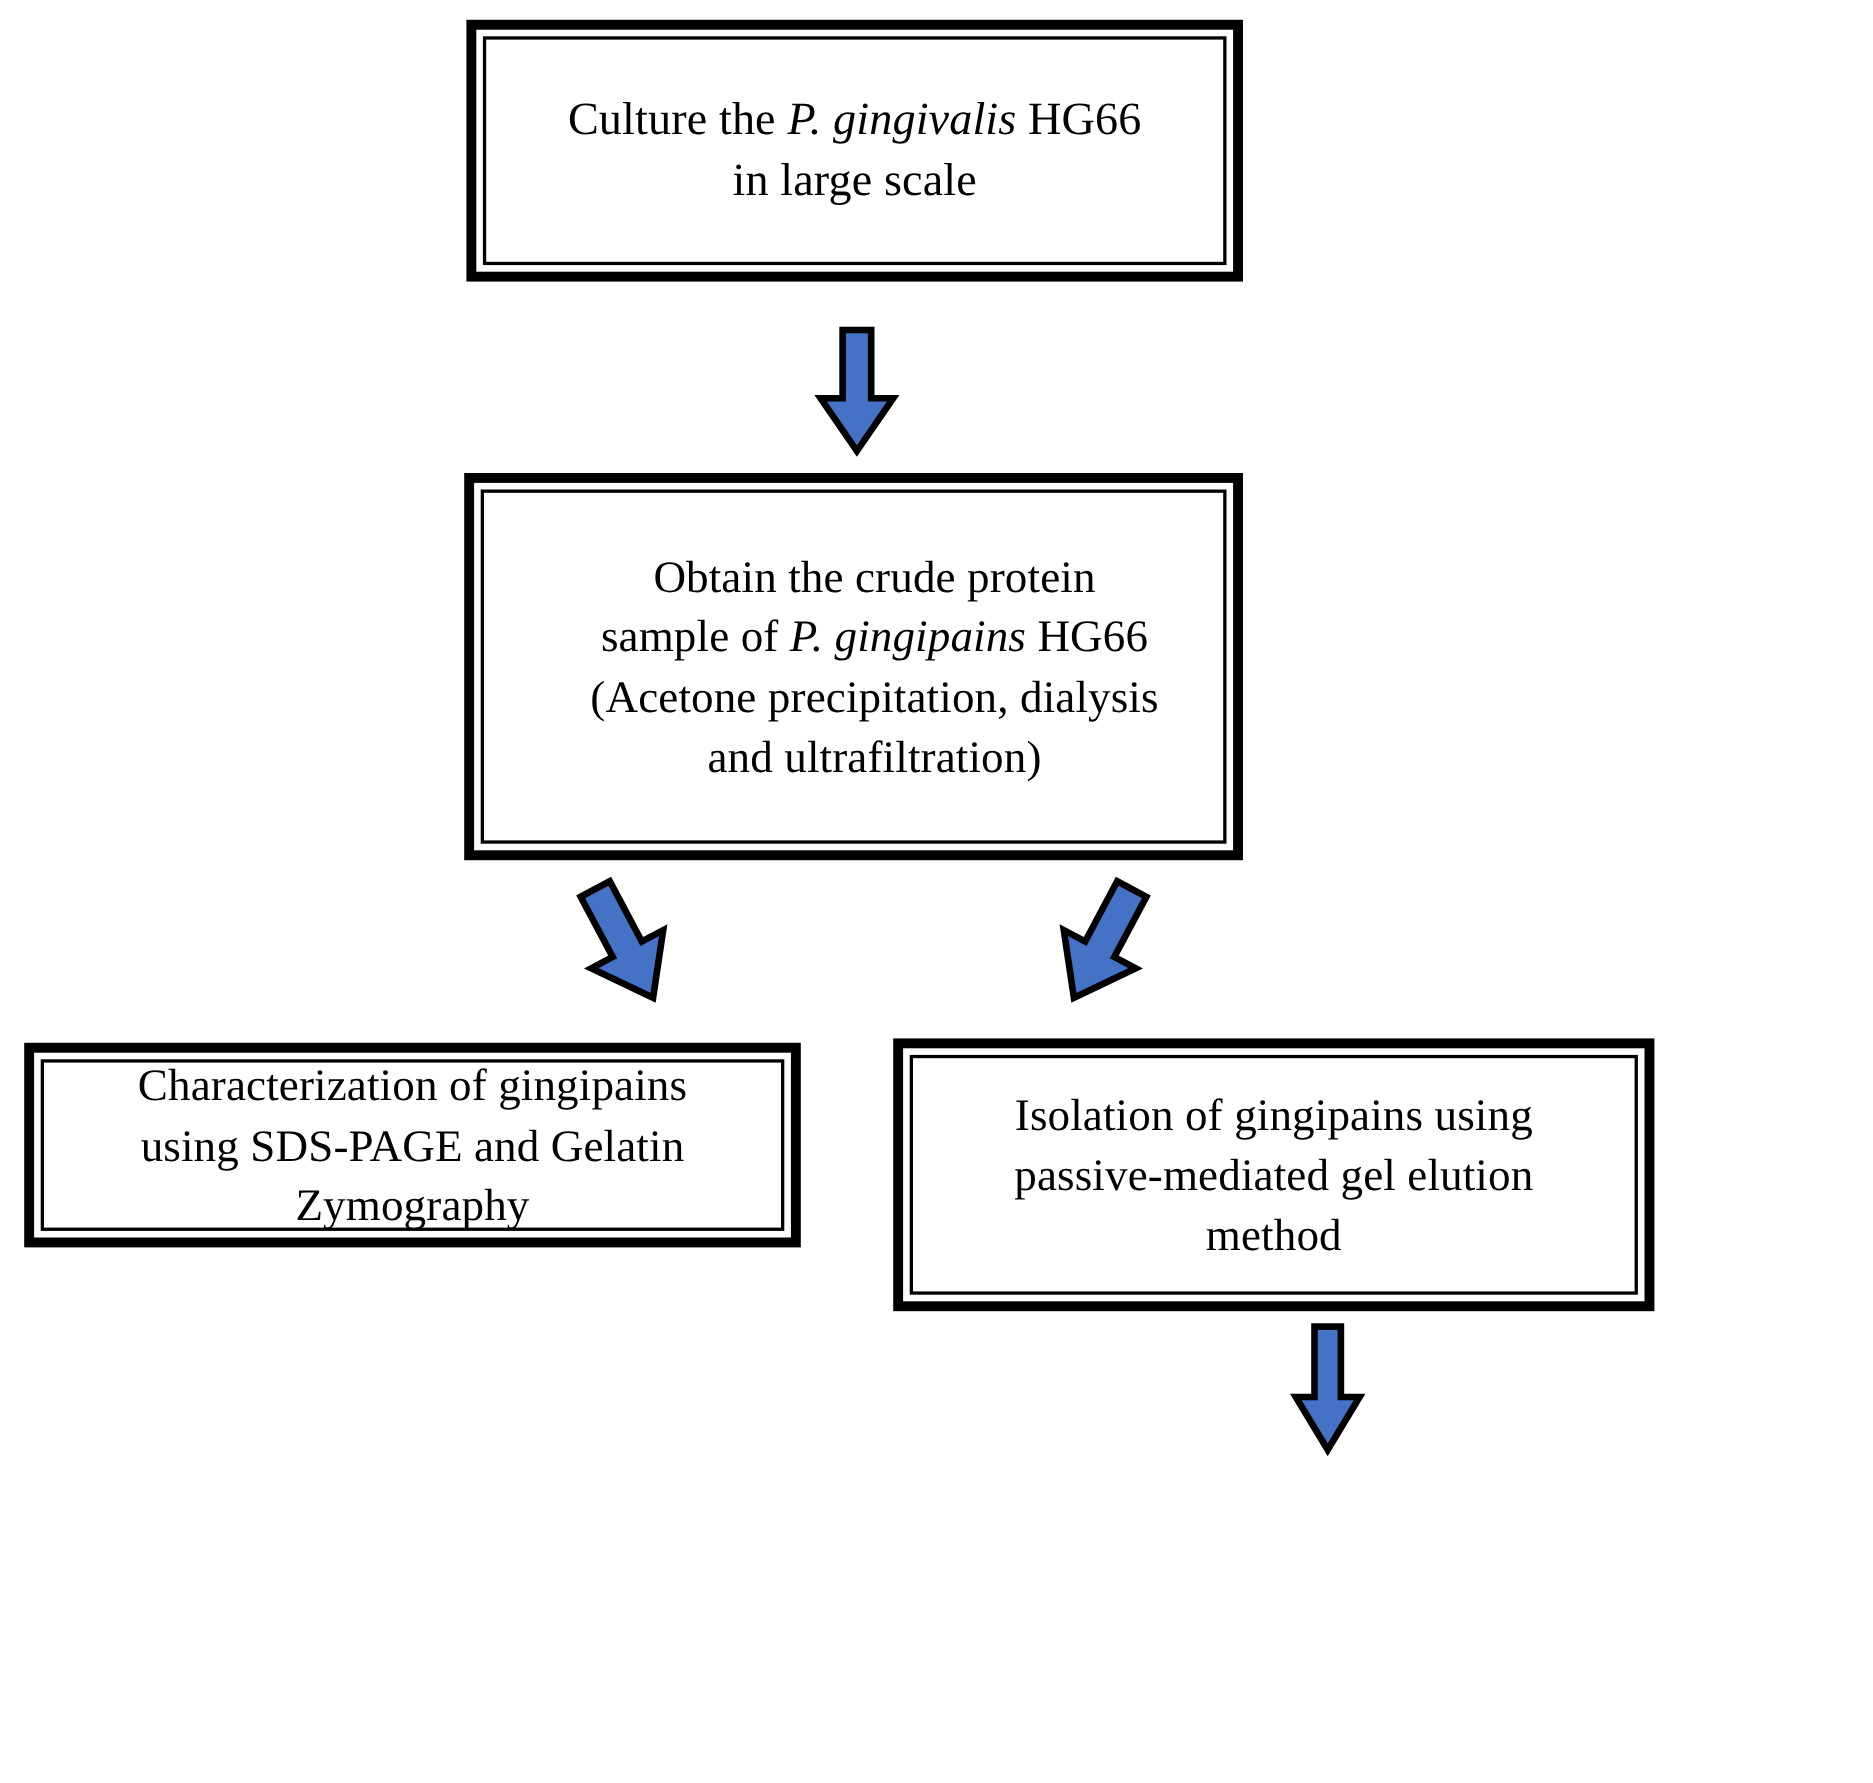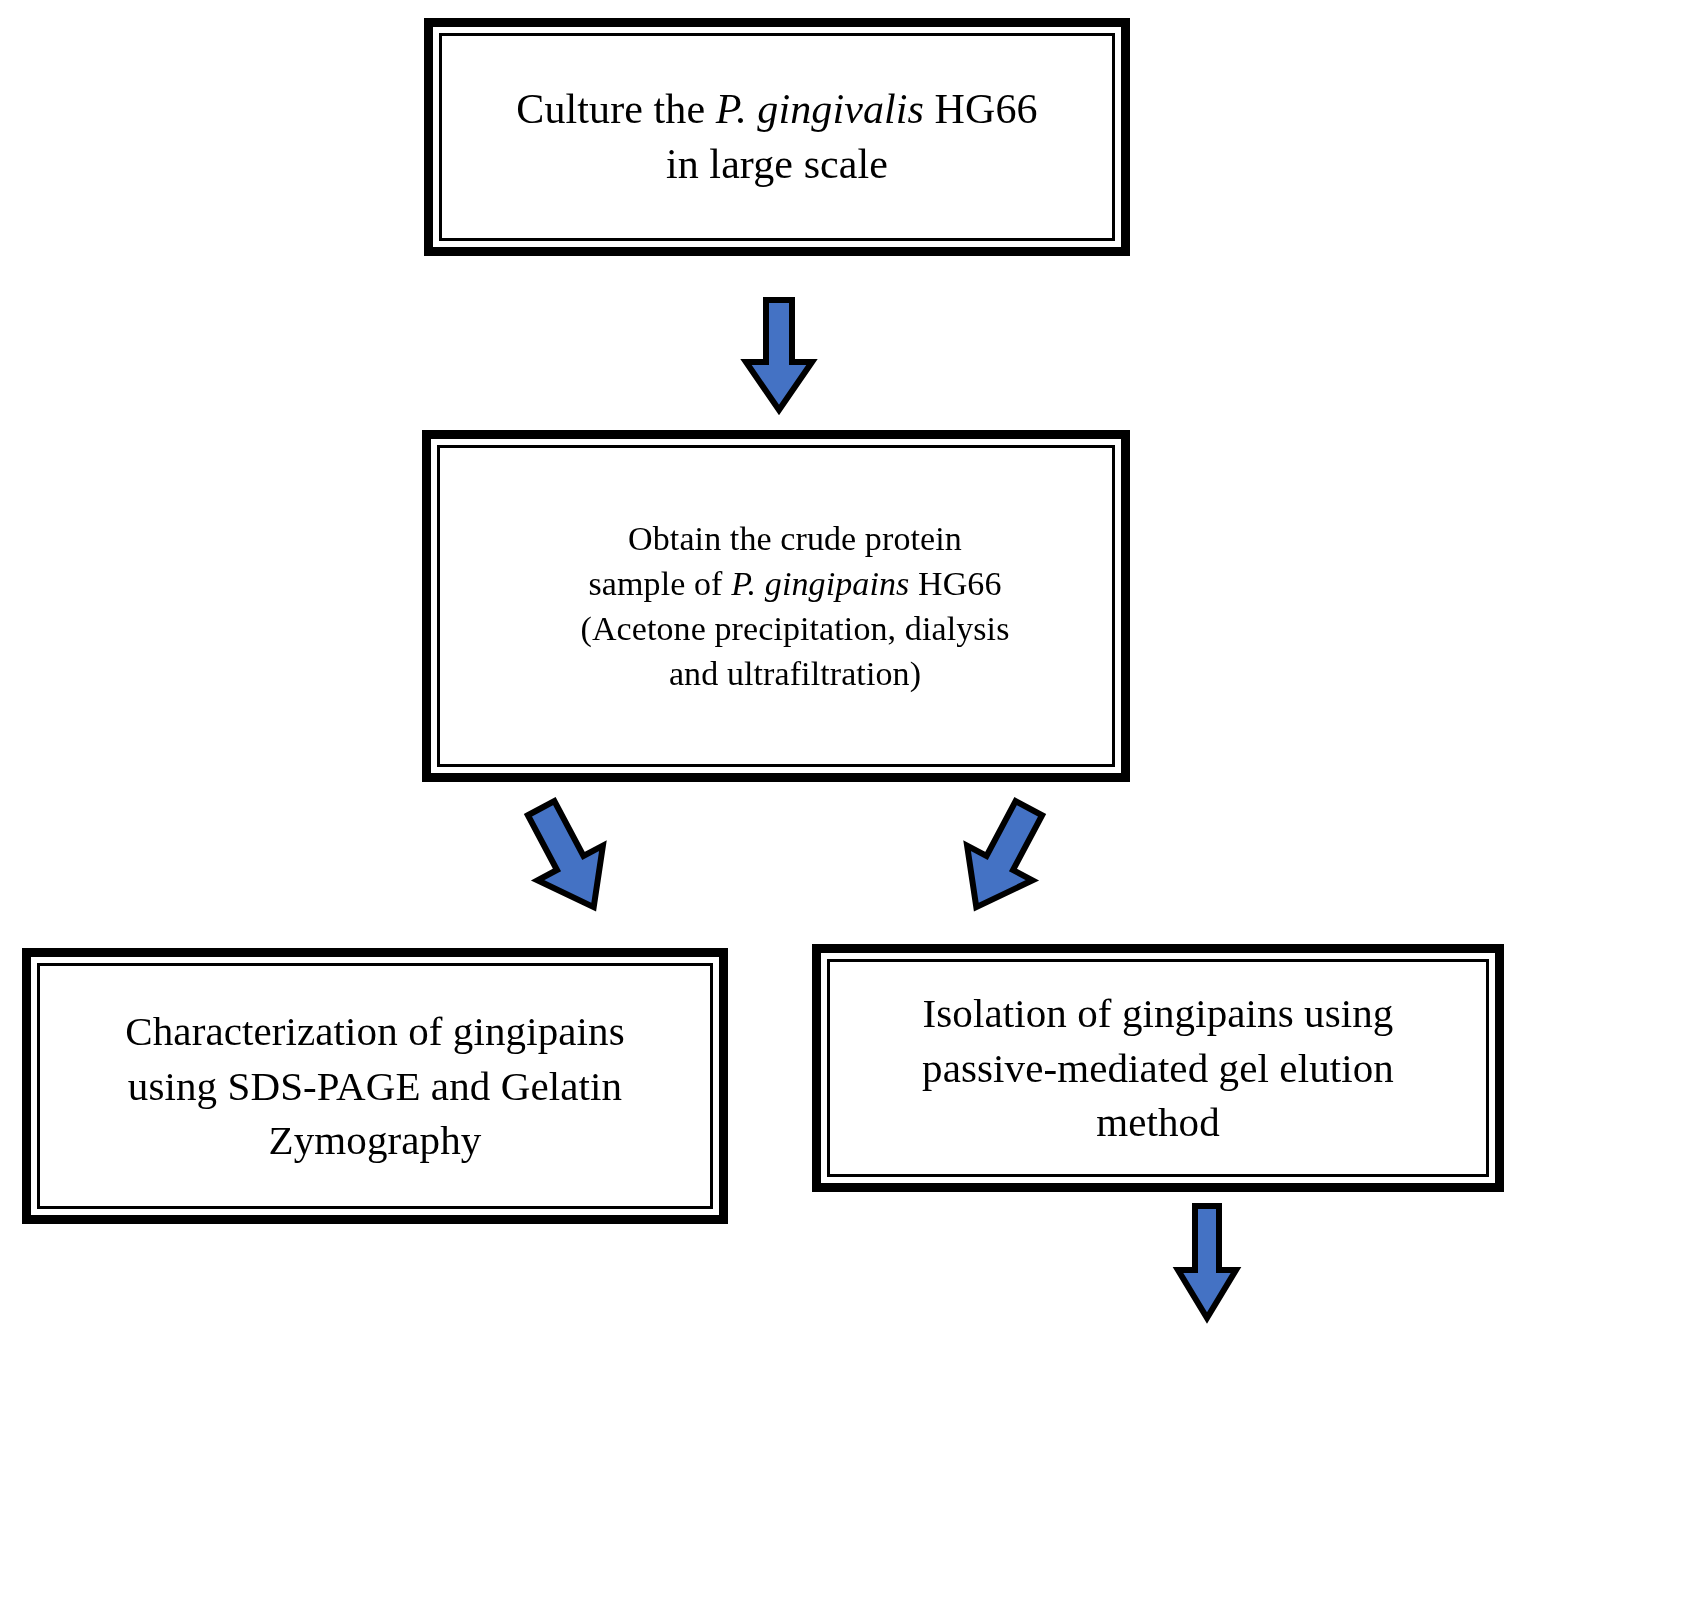--- a/index.html
+++ b/index.html
@@ -47,26 +47,26 @@
     font-size: 41px;
     line-height: 1.30;
     letter-spacing: 0.1px;
     white-space: pre-line;
   }
   .node-text i { font-style: italic; }
 
   
   #node-culture      { left: 424px;  top: 18px;   width: 706px; height: 238px; }
   #node-crude        { left: 422px;  top: 430px;  width: 708px; height: 352px; }
-  #node-character    { left: 22px;   top: 948px;  width: 706px; height: 276px; }
+  #node-character    { left: 22px;   top: 948px;  width: 706px; height: 186px; }
   #node-isolation    { left: 812px;  top: 944px;  width: 692px; height: 248px; }
   #node-assay        { left: 856px;  top: 1444px; width: 696px; height: 160px; }
 
   #node-culture .node-text    { font-size: 42px; }
-  #node-crude .node-text      { font-size: 34px; line-height: 1.33; margin-left: 38px; }
+  #node-crude .node-text      { font-size: 41px; line-height: 1.33; margin-left: 38px; }
   #node-character .node-text  { font-size: 41px; line-height: 1.34; }
   #node-isolation .node-text  { font-size: 41px; line-height: 1.34; }
   #node-assay .node-text      { font-size: 42px; }
 
   
   .arrow {
     position: absolute;
     pointer-events: none;
   }
   .arrow svg { display: block; overflow: visible; }

